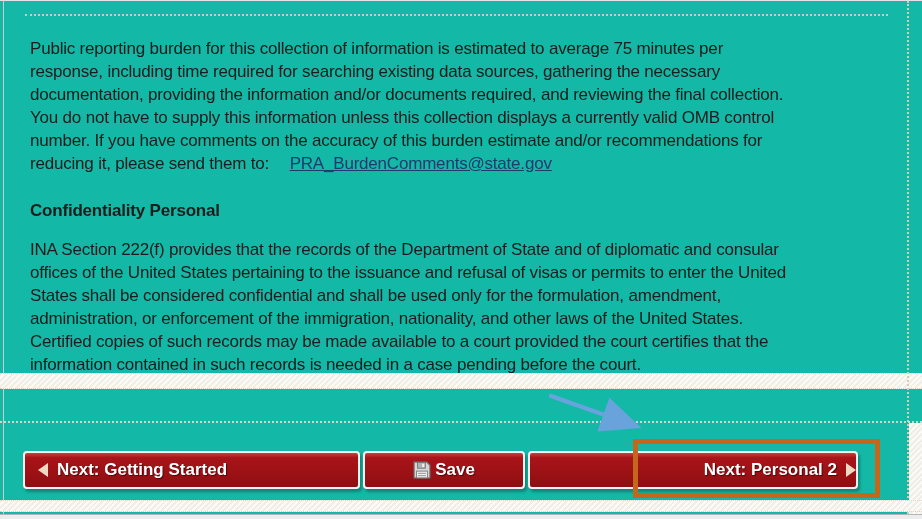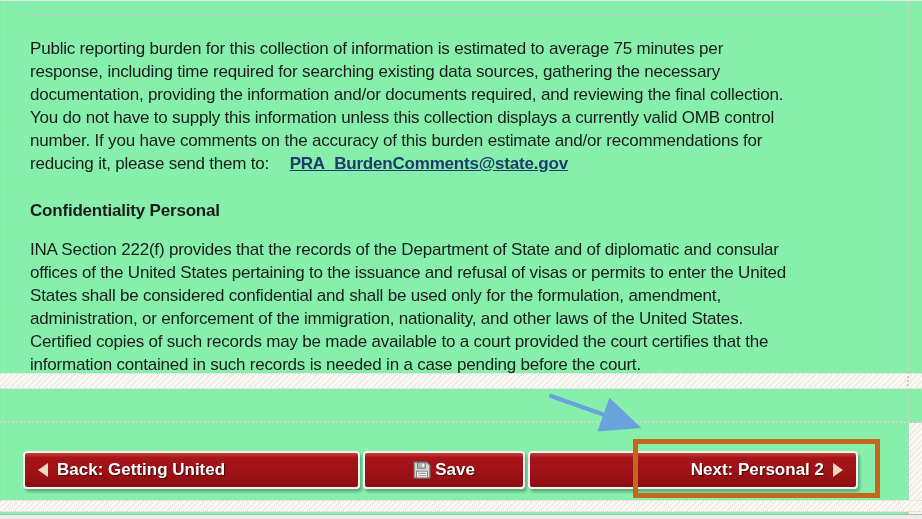--- a/index.html
+++ b/index.html
@@ -1,19 +1,19 @@
 <!DOCTYPE html>
 <html><head>
 <meta charset="utf-8">
 <style>
   html,body{margin:0;padding:0;background:#ffffff;}
   body{font-family:"Liberation Sans","DejaVu Sans",sans-serif;}
   #page{
     position:relative;width:922px;height:519px;overflow:hidden;
-    background:#86efac;border-top:1px solid #e3e3e3;
+    background:#14b8a6;border-top:1px solid #e3e3e3;
   }
   .left-border{position:absolute;left:3px;top:0;width:0;height:513px;border-left:1px solid #cfccc7;}
   .dotted-top{position:absolute;left:25px;top:13px;width:863px;height:0;border-top:2px dotted #c9c9c9;}
   .dotted-mid{position:absolute;left:0;top:420px;width:922px;height:0;border-top:2px dotted #d8d2c8;}
   .dotted-vert{position:absolute;left:907px;top:0;width:0;height:513px;border-left:2px dotted #d8cbb9;}
 
   .texture{
     background:repeating-linear-gradient(135deg,#f1eee8 0 2px,#fbfaf7 2px 4px);
     border-top:1px dotted #e2dacd;border-bottom:1px dotted #ddd3c3;
   }
@@ -21,37 +21,37 @@
   .band2{position:absolute;left:0;top:499px;width:922px;height:10px;}
   .corner-texture{position:absolute;left:909px;top:422px;width:13px;height:91px;
     background:repeating-linear-gradient(135deg,#f1eee8 0 2px,#fbfaf7 2px 4px);}
   .footer-strip{position:absolute;left:0;top:513px;width:922px;height:6px;background:#ececec;border-top:1px solid #b5b5b5;}
 
   .copy{color:#1c1c1c;font-size:17px;line-height:23px;letter-spacing:-0.2px;}
   .prelines{white-space:pre-line;}
   .p1{position:absolute;left:30px;top:36px;width:872px;}
   .p1-line6{display:flex;align-items:flex-end;}
   .p1-line6 .prefix{white-space:pre;}
-  .email-link{color:#1f3a6e;font-weight:bold;text-decoration:underline;cursor:pointer;padding-left:16px;}
+  .email-link{color:#1f3a6e;font-weight:normal;text-decoration:underline;cursor:pointer;padding-left:16px;}
   .conf-head{position:absolute;left:30px;top:198px;width:872px;font-weight:bold;}
   .p2{position:absolute;left:30px;top:237px;width:872px;}
 
   .btn{
     position:absolute;top:450px;height:38px;box-sizing:border-box;
     display:flex;align-items:center;
     background:linear-gradient(180deg,#c64237 0%,#a81419 14%,#9c1115 60%,#8c0e12 100%);
     border:2px solid #f3f2f0;border-radius:4px;
     box-shadow:2px 3px 3px rgba(0,0,0,0.28);
     color:#ffffff;font-weight:bold;font-size:17px;
     text-shadow:1px 1px 1px rgba(0,0,0,0.55);
     cursor:pointer;
   }
   .btn-back{left:23px;width:337px;justify-content:flex-start;padding-left:13px;gap:9px;}
   .btn-save{left:363px;width:162px;justify-content:center;gap:4px;}
-  .btn-next{left:528px;width:330px;justify-content:flex-end;padding-right:13px;gap:9px;}
+  .btn-next{left:528px;width:330px;justify-content:flex-end;gap:9px;}
   .tri-left{width:0;height:0;border-top:7px solid transparent;border-bottom:7px solid transparent;border-right:10px solid #eed9c3;}
   .tri-right{width:0;height:0;border-top:7px solid transparent;border-bottom:7px solid transparent;border-left:10px solid #eed9c3;}
   .floppy{display:block;}
 
   .anno-box{position:absolute;left:633px;top:438px;width:247px;height:59px;box-sizing:border-box;border:5px solid #c4671d;background:transparent;pointer-events:none;}
   .anno-arrow{position:absolute;left:545px;top:390px;pointer-events:none;}
 </style>
 </head>
 <body>
 
@@ -80,21 +80,21 @@
 Certified copies of such records may be made available to a court provided the court certifies that the
 information contained in such records is needed in a case pending before the court.</div>
 
   <div class="band1 texture"></div>
   <div class="dotted-mid"></div>
   <div class="dotted-vert"></div>
   <div class="corner-texture"></div>
 
   <div class="btn btn-back">
     <span class="tri-left"></span>
-    <span>Back: Getting United</span>
+    <span>Next: Getting Started</span>
   </div>
 
   <div class="btn btn-save">
     <svg class="floppy" width="18" height="18" viewBox="0 0 16 16">
       <path d="M1 1 h11.2 l2.8 2.8 V15 H1 Z" fill="#d6d6d6" stroke="#787878" stroke-width="1"></path>
       <rect x="4" y="1.4" width="7" height="5" fill="#b3b3b3" stroke="#787878" stroke-width="0.8"></rect>
       <rect x="8.2" y="2.4" width="1.8" height="3" fill="#f2f2f2"></rect>
       <rect x="3.2" y="9" width="9.6" height="6" fill="#f2f2f2" stroke="#787878" stroke-width="0.8"></rect>
       <line x1="4.5" y1="11" x2="11.5" y2="11" stroke="#9a9a9a" stroke-width="1"></line>
       <line x1="4.5" y1="13" x2="11.5" y2="13" stroke="#9a9a9a" stroke-width="1"></line>

